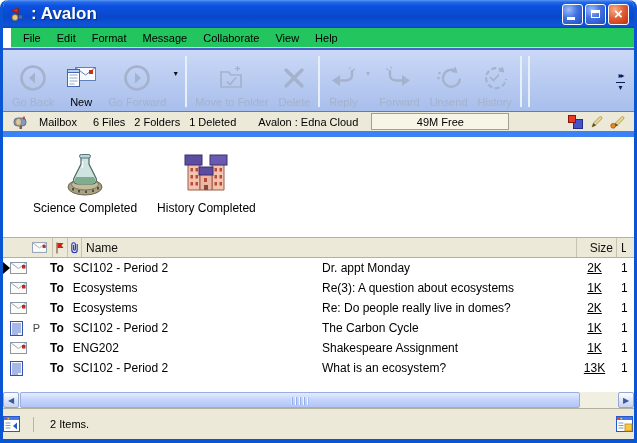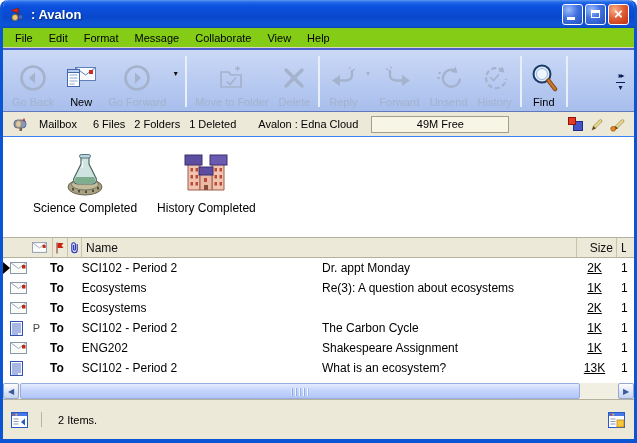--- a/index.html
+++ b/index.html
@@ -3,48 +3,48 @@
 <meta charset="utf-8">
 <style>
   html,body{margin:0;padding:0;background:#fff;}
   *{box-sizing:border-box;}
   .window{width:637px;height:443px;border-left:3px solid #0a55d4;border-right:3px solid #0a55d4;
     border-bottom:4px solid #0a55d4;border-radius:8px 8px 0 0;overflow:hidden;display:flex;
     flex-direction:column;font-family:"Liberation Sans",sans-serif;background:#fff;}
   
   .titlebar{flex:none;height:28px;background:linear-gradient(180deg,#5a96f2 0%,#2268e8 8%,#0c50e0 22%,#0848cc 62%,#0f55d8 90%,#0a46b8 100%);
     display:flex;align-items:center;padding:0 5px;border-radius:5px 5px 0 0;}
-  .title-text{color:#fff;font-weight:bold;font-size:13px;margin-left:6px;flex:1;text-shadow:1px 1px 1px #08307a;}
+  .title-text{color:#fff;font-weight:bold;font-size:17px;margin-left:6px;flex:1;text-shadow:1px 1px 1px #08307a;}
   .winbtn{width:21px;height:21px;border:1px solid #fff;border-radius:3px;margin-left:2px;display:flex;
     align-items:center;justify-content:center;position:relative;}
   .winbtn.blue{background:radial-gradient(circle at 30% 25%,#9cbcfa 0%,#4272e0 45%,#1e4cc0 100%);}
   .winbtn.red{background:radial-gradient(circle at 30% 25%,#f8b088 0%,#e06038 45%,#bf2c0c 100%);}
   .glyph-min{position:absolute;left:4px;bottom:4px;width:8px;height:3px;background:#fff;}
   .glyph-max{width:9px;height:8px;border:1px solid #fff;border-top:3px solid #fff;}
   .glyph-close{color:#fff;font-size:15px;font-weight:bold;line-height:1;margin-top:-2px;}
   
-  .menubar{flex:none;height:20px;background:#84cc16;display:flex;align-items:center;padding-left:4px;
-    font-size:11px;color:#000;border-bottom:1px solid #d8d5c2;}
+  .menubar{flex:none;height:20px;background:#22c55e;display:flex;align-items:center;padding-left:4px;
+    font-size:11px;color:#000;border-bottom:1px solid #d8d5c2;margin-left:8px;}
   .menu-item{padding:3px 8px;}
   
   .toolbar{flex:none;height:64px;background:linear-gradient(180deg,#cbd9f7 0%,#b9cbf1 50%,#a8beec 100%);
     border-top:2px solid #4a62c8;border-bottom:1px solid #6078bc;display:flex;align-items:stretch;padding:3px 4px 1px 4px;}
   .tbtn{display:flex;flex-direction:column;align-items:center;justify-content:flex-end;padding:1px 5px 2px 5px;font-size:11px;color:#000;}
   .tbtn .ic{height:37px;display:flex;align-items:center;justify-content:center;}
   .tbtn.disabled{color:#a4b2cc;text-align:center;}
   .dd{display:flex;align-items:center;font-size:7px;color:#111;padding:0 3px 16px 1px;}
   .dd.disabled{color:#a4b2cc;}
   .tb-sep{width:2px;background:#e9eefb;margin:3px 3px;}
   .tb-overflow{margin-left:auto;display:flex;flex-direction:column;align-items:center;justify-content:center;
     color:#0a1e52;padding:0 5px;}
   .tb-overflow .chev{font-size:8px;letter-spacing:-2px;line-height:1;}
   .tb-overflow .bar{width:9px;height:1px;background:#0a1e52;margin:2px 0 1px 0;}
   .tb-overflow .down{font-size:8px;line-height:1;}
   
-  .infobar{flex:none;height:25px;background:#ece9d8;border-bottom:1px solid #3b82f6;display:flex;
+  .infobar{flex:none;height:25px;background:#ece9d8;border-bottom:6px solid #3b82f6;display:flex;
     align-items:center;font-size:11px;color:#000;padding:0 9px;}
   .ib-label{margin-left:10px;}
   .ib-stat{margin-left:12px;}
   .ib-server{margin-left:22px;}
   .free-box{width:138px;height:17px;margin-left:13px;background:#f7f5e6;border:1px solid #a0a08c;
     display:flex;align-items:center;justify-content:center;}
   .ib-right{margin-left:auto;display:flex;align-items:center;gap:7px;}
   .layers-ic{position:relative;width:15px;height:14px;}
   .layers-ic .sq-blue{position:absolute;right:0;bottom:0;width:10px;height:10px;background:#4454c8;border:1px solid #202e8a;}
   .layers-ic .sq-red{position:absolute;left:0;top:0;width:8px;height:8px;background:#e83828;border:1px solid #8a1408;}
@@ -67,39 +67,39 @@
   .hc-last span{display:block;width:5px;overflow:hidden;}
   .colbox{width:9px;height:9px;border:1px solid #8890a8;background:#fff;position:relative;flex:none;}
   .colbox::after{content:"";position:absolute;left:1px;right:1px;top:3px;height:1px;background:#3a4460;}
   
   .rows{flex:1;background:#fff;overflow:hidden;}
   .lrow{height:20px;display:flex;align-items:center;font-size:12px;color:#000;position:relative;}
   .rc-icon{width:26px;padding-left:7px;display:flex;align-items:center;}
   .rc-flag{width:15px;display:flex;justify-content:center;font-size:11px;color:#444;}
   .rc-name{flex:1;display:flex;align-items:center;white-space:nowrap;overflow:hidden;}
   .rc-name .to{font-weight:bold;margin-left:6px;}
-  .rc-name .nm{margin-left:18px;text-align:right;}
+  .rc-name .nm{margin-left:9px;text-align:right;}
   .rc-subject{width:276px;padding-left:22px;white-space:nowrap;overflow:hidden;}
   .rc-size{width:40px;text-align:center;padding-right:3px;text-decoration:underline;}
   .rc-extra{width:18px;padding-left:5px;overflow:hidden;white-space:nowrap;}
   .pointer{position:absolute;left:0;top:4px;width:0;height:0;border-top:6px solid transparent;
     border-bottom:6px solid transparent;border-left:7px solid #000;}
   
   .hscroll{flex:none;height:16px;background:#f1efe2;position:relative;}
   .sbtn{position:absolute;top:0;width:16px;height:16px;background:linear-gradient(180deg,#fefefe,#dae2f5 60%,#c6d4f1);
     border:1px solid #93a6d4;border-radius:2px;color:#3a5a9c;display:flex;align-items:center;justify-content:center;font-size:8px;}
   .sbtn.left{left:0;}
   .sbtn.right{right:0;}
   .sthumb{position:absolute;left:17px;top:0;width:560px;height:16px;
     background:linear-gradient(180deg,#e4ecfe,#c6d5fb 45%,#b0c5f7);border:1px solid #98aee0;border-radius:2px;}
   .sthumb::after{content:"";position:absolute;left:50%;top:4px;width:17px;height:8px;transform:translateX(-50%);
     background:repeating-linear-gradient(90deg,#f0f4ff 0 1px,#92adea 1px 2px,rgba(0,0,0,0) 2px 4px);}
   
-  .statusbar{flex:none;height:40px;background:#ece9d8;border-top:1px solid #b4b19c;display:flex;
-    align-items:center;padding:0 8px;font-size:11px;color:#000;}
+  .statusbar{flex:none;height:31px;background:#ece9d8;border-top:1px solid #b4b19c;display:flex;
+    align-items:center;padding:0 0;font-size:11px;color:#000;}
   .sb-sep{width:1px;height:15px;background:#b8b5a0;margin-left:12px;}
   .sb-items{margin-left:16px;}
   .sb-right{margin-left:auto;display:flex;align-items:center;}
 </style>
 </head>
 <body>
 
 <div class="window">
 
   <div class="titlebar">
@@ -233,31 +233,20 @@
           <path d="M23 7 a10 10 0 1 0 3 8" fill="none" stroke="#a4b2cc" stroke-width="2.2" stroke-dasharray="5 2.5"></path>
           <path d="M22.5 2.5 l2 6 -6 -1 z" fill="#a4b2cc"></path>
           <path d="M10 13 l3.5 3.5 5.5 -6" stroke="#a4b2cc" stroke-width="1.6" fill="none"></path>
         </svg>
       </span>
       <span>History</span>
     </div>
 
     <span class="tb-sep"></span>
 
-    <div class="tbtn">
-      <span class="ic">
-        <svg width="28" height="30" viewBox="0 0 28 30">
-          <circle cx="12" cy="11" r="8.5" fill="#dfeafa" stroke="#1a3a68" stroke-width="2"></circle>
-          <circle cx="12" cy="11" r="5.5" fill="#eef5fd" stroke="#9ab8da" stroke-width="1"></circle>
-          <path d="M18.5 17.5 L25 26" stroke="#8a4a14" stroke-width="4.5" stroke-linecap="round"></path>
-          <path d="M18.5 17.5 L25 26" stroke="#c87830" stroke-width="2.2" stroke-linecap="round"></path>
-        </svg>
-      </span>
-      <span>Find</span>
-    </div>
 
     <span class="tb-sep"></span>
 
     <div class="tb-overflow">
       <span class="chev">▸▸</span>
       <span class="bar"></span>
       <span class="down">▾</span>
     </div>
   </div>
 
@@ -416,20 +405,21 @@
             <rect x="0.5" y="0.5" width="16" height="11" fill="#fbfbf8" stroke="#8a96ac"></rect>
             <path d="M0.5 0.5 L8.5 6.5 L16.5 0.5" fill="none" stroke="#9aa6bc"></path>
             <rect x="12" y="3" width="3.5" height="3.5" fill="#c22818"></rect>
           </svg>
       </span>
       <span class="rc-flag"></span>
       <span class="rc-name">
           <span class="to">To</span>
           <span class="nm">Ecosystems</span>
         </span>
+      <span class="rc-subject">Re: Do people really live in domes?</span>
       <span class="rc-size">2K</span>
       <span class="rc-extra">1</span>
     </div>
 
     <div class="lrow">
       <span class="rc-icon">
         <svg width="13" height="15" viewBox="0 0 13 15">
             <rect x="0.5" y="0.5" width="12" height="14" fill="#f4f7ff" stroke="#3352b0"></rect>
             <path d="M2 3 h9 M2 5 h9 M2 7 h9 M2 9 h9 M2 11 h9 M2 13 h6" stroke="#5a78cc" stroke-width="1"></path>
           </svg>

